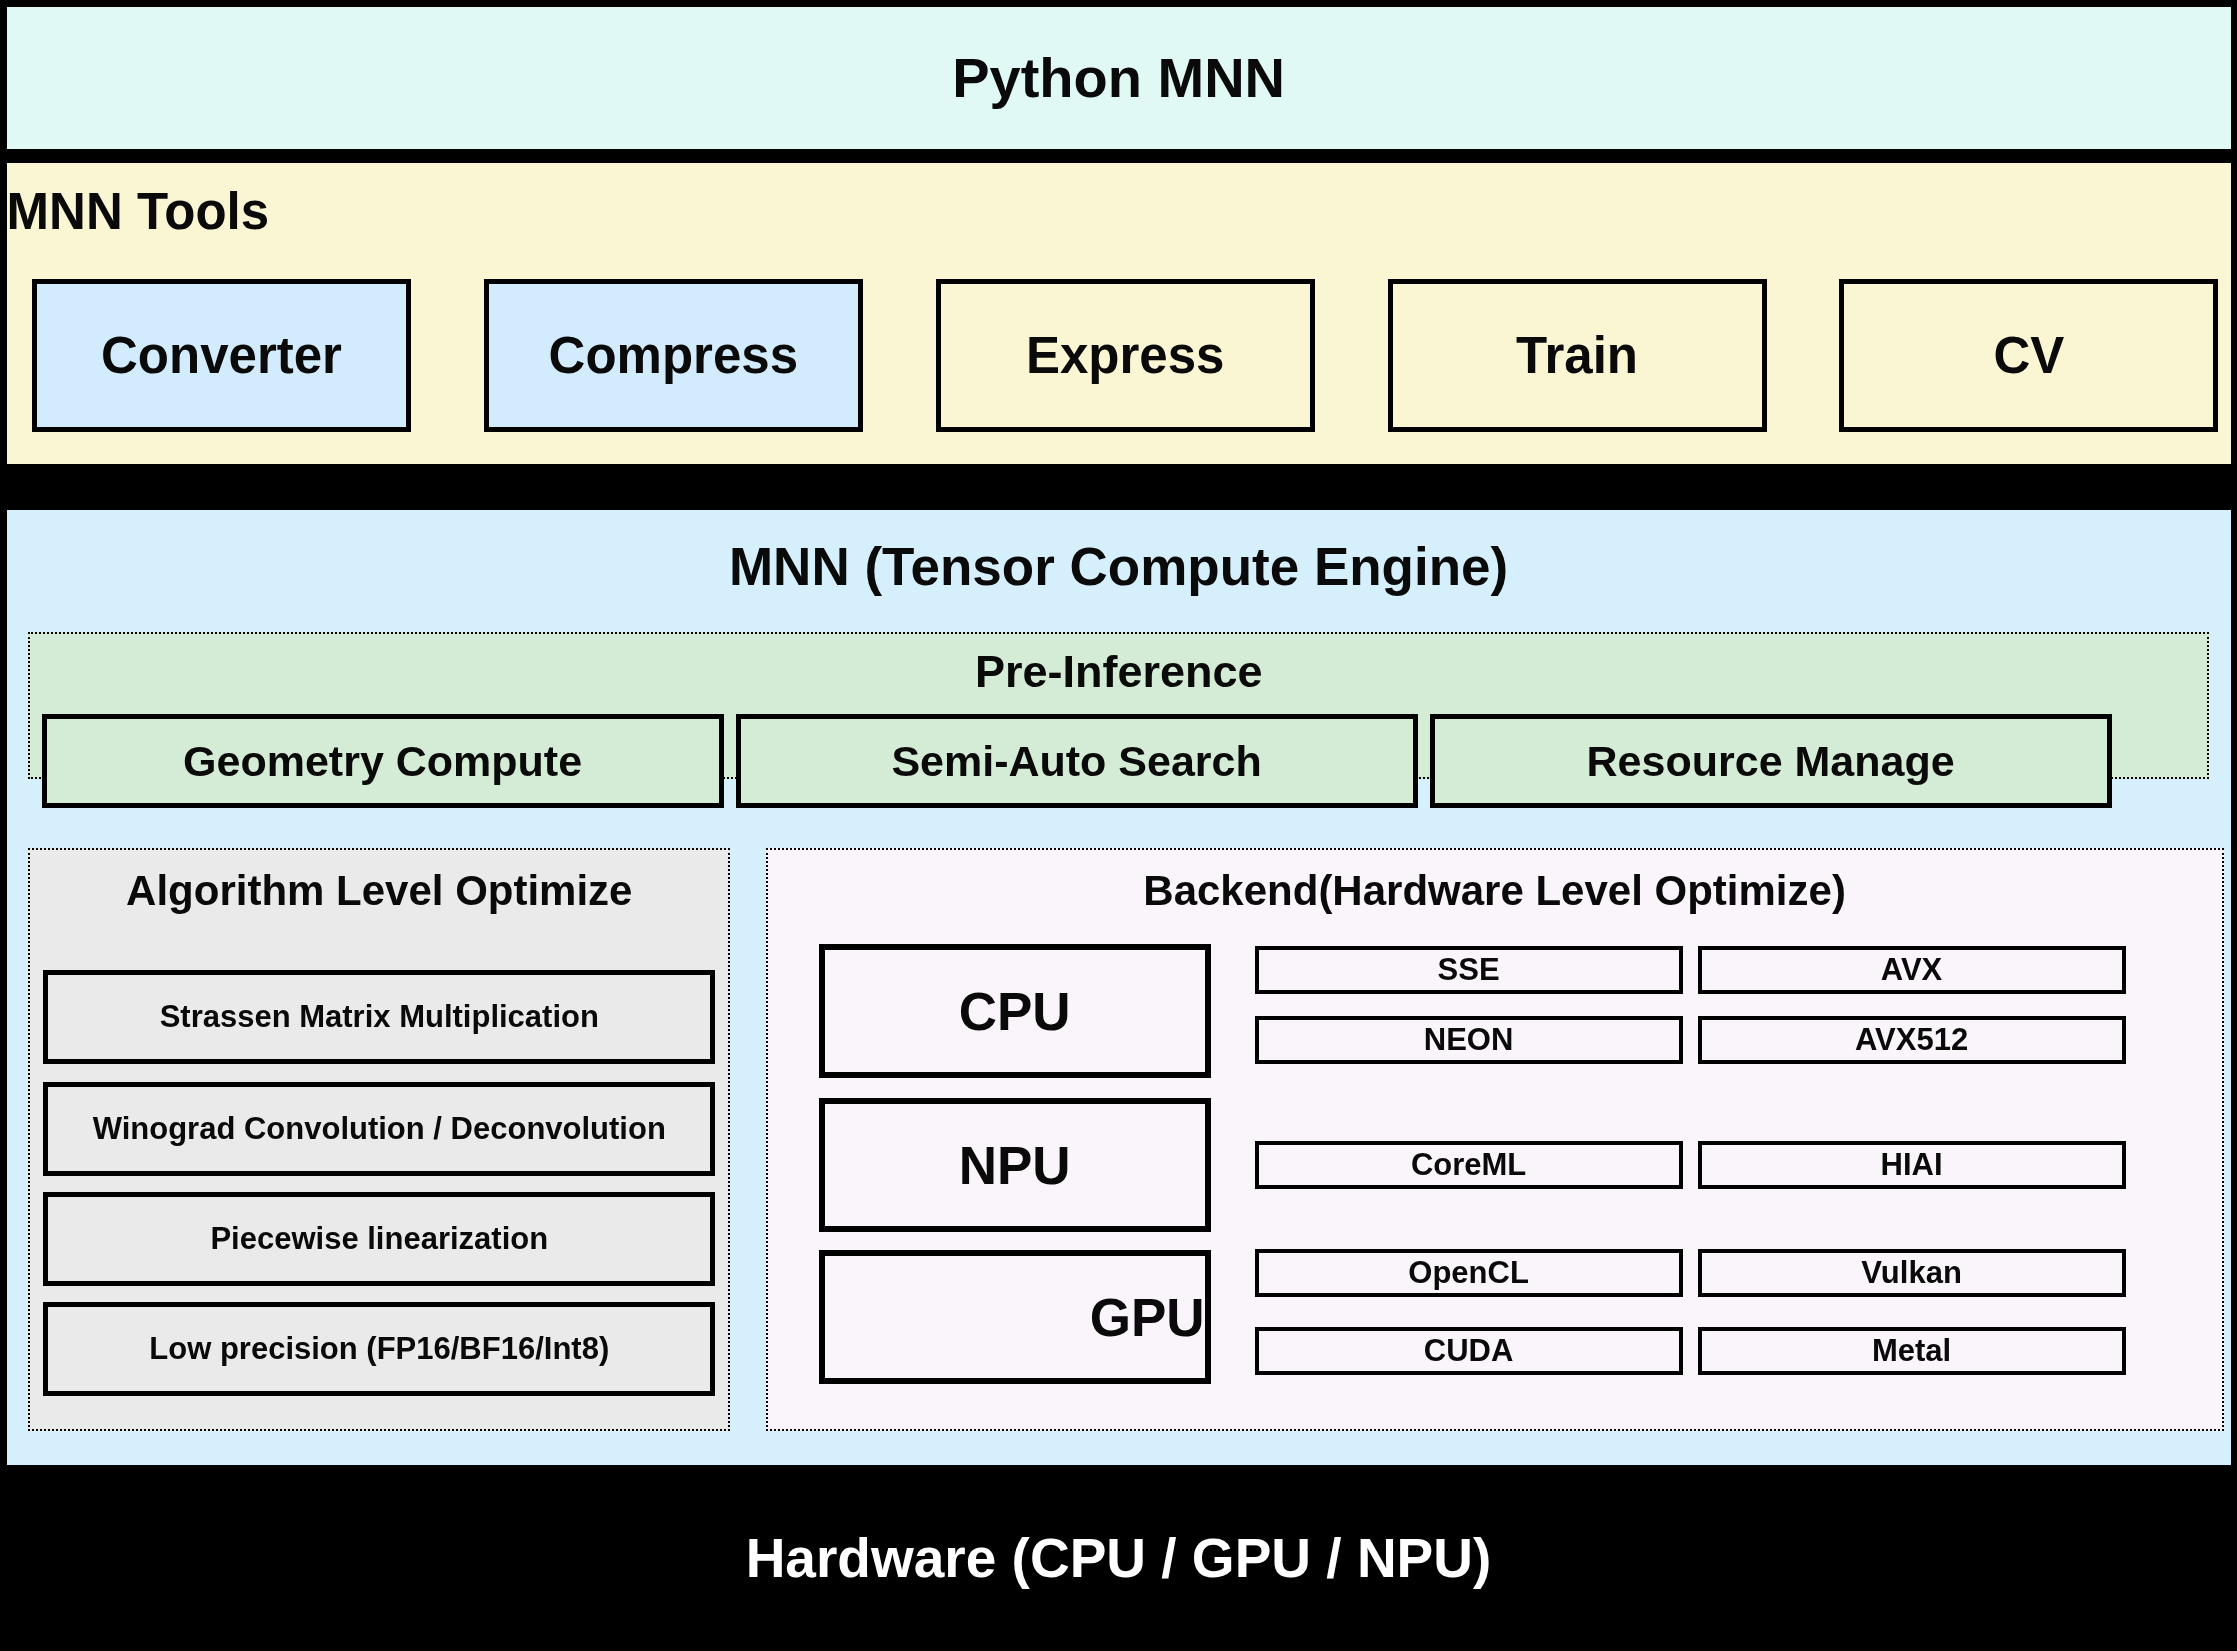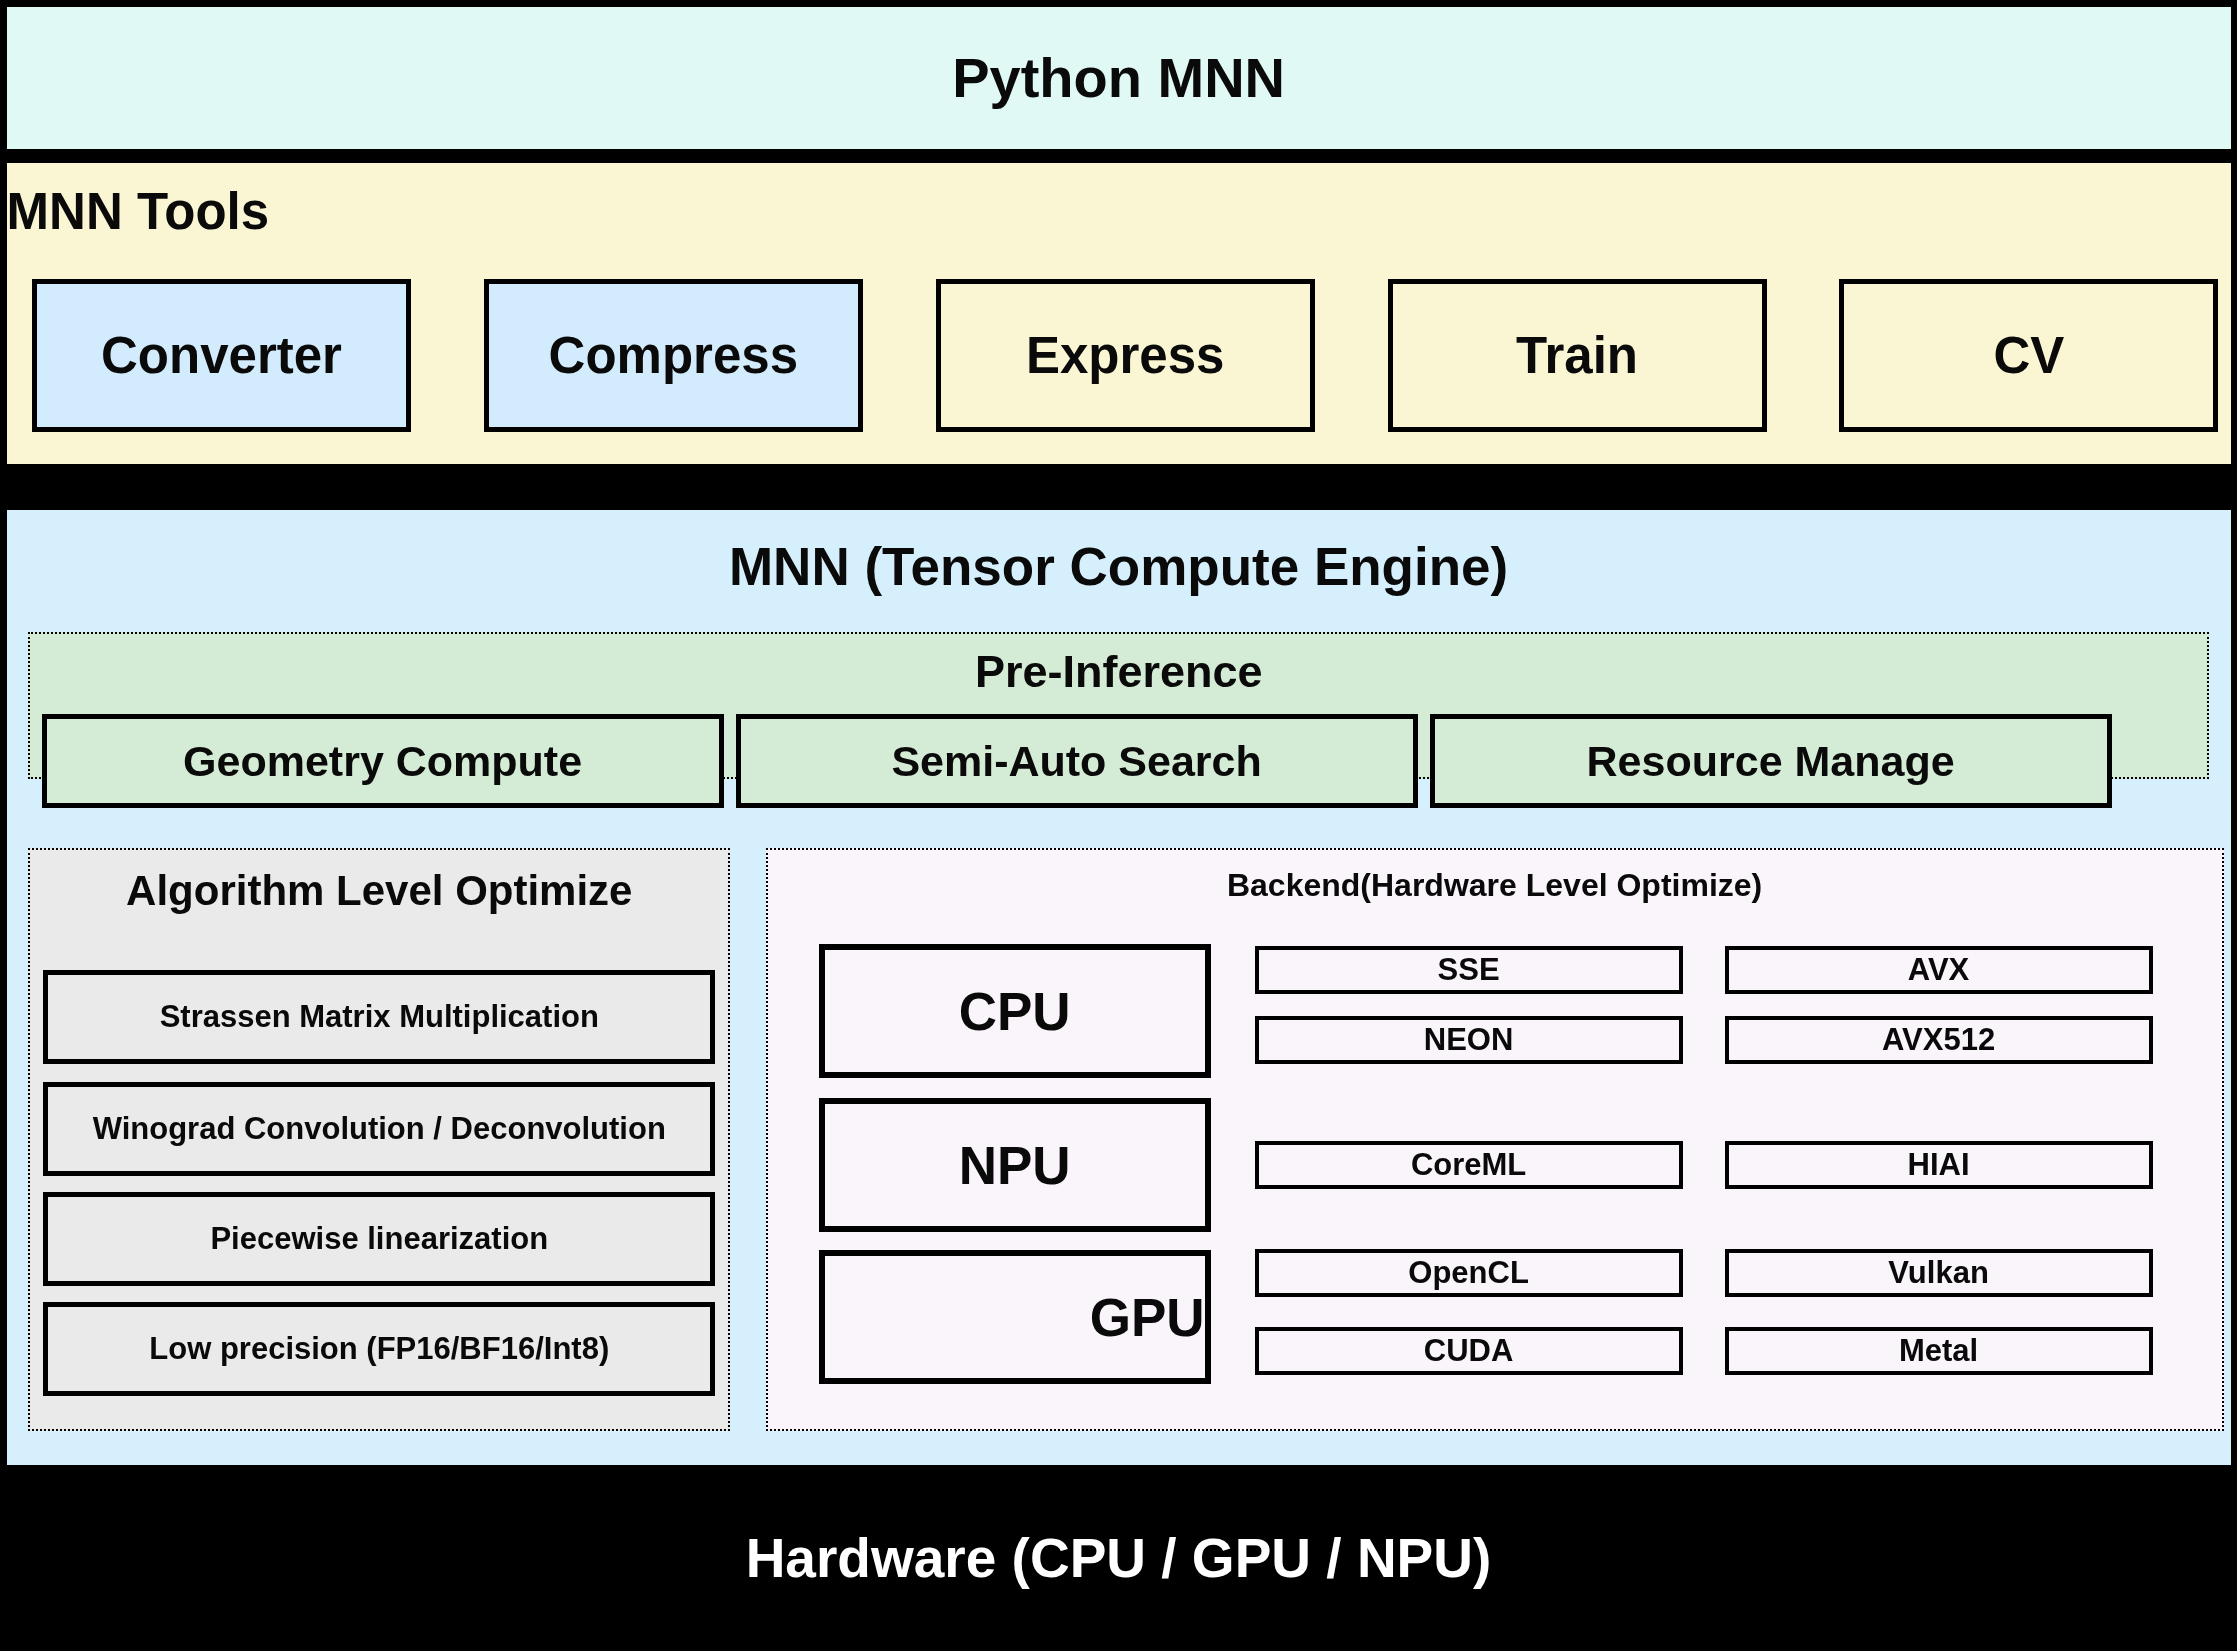--- a/index.html
+++ b/index.html
@@ -99,41 +99,41 @@
 
   
   .backend-group {
     position: absolute; box-sizing: border-box;
     left: 759px; top: 338px; width: 1458px; height: 583px;
     border: 2.8px dotted var(--border, #000);
     background: var(--lavender, #faf5fb);
   }
   .backend-title {
     position: absolute; top: 17px; left: 0; width: 100%;
-    text-align: center; font-size: 32px;
+    text-align: center; font-size: 42px;
   }
   .proc-box {
     position: absolute; box-sizing: border-box;
     left: 51px; width: 392px; height: 134px;
     border: 6.6px solid var(--border, #000);
     background: var(--lavender, #faf5fb);
     font-size: 53px;
   }
   .proc-box.cpu { top: 94px; }
   .proc-box.npu { top: 248px; }
   .proc-box.gpu { top: 400px; justify-content: flex-end; }
   .accel-box {
     position: absolute; box-sizing: border-box;
     width: 428px; height: 48px;
     border: 4.7px solid var(--border, #000);
     background: var(--lavender, #faf5fb);
     font-size: 31px;
   }
   .accel-box.col1 { left: 487px; }
-  .accel-box.col2 { left: 957px; }
+  .accel-box.col2 { left: 930px; }
   .accel-box.row1 { top: 96px; }
   .accel-box.row2 { top: 166px; }
   .accel-box.row3 { top: 291px; }
   .accel-box.row4 { top: 399px; }
   .accel-box.row5 { top: 477px; }
 
   
   .hardware-banner {
     position: absolute; left: 0; top: 1465px; width: 2237px; height: 186px;
     color: var(--hardware-text, #ffffff);

